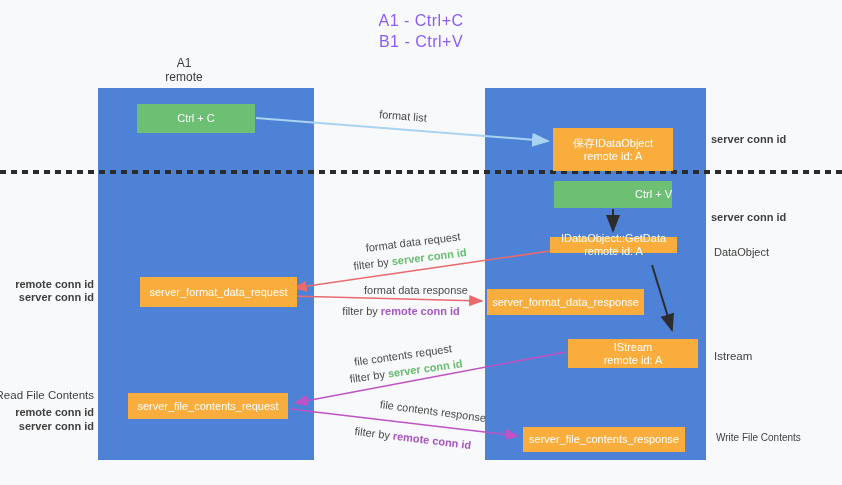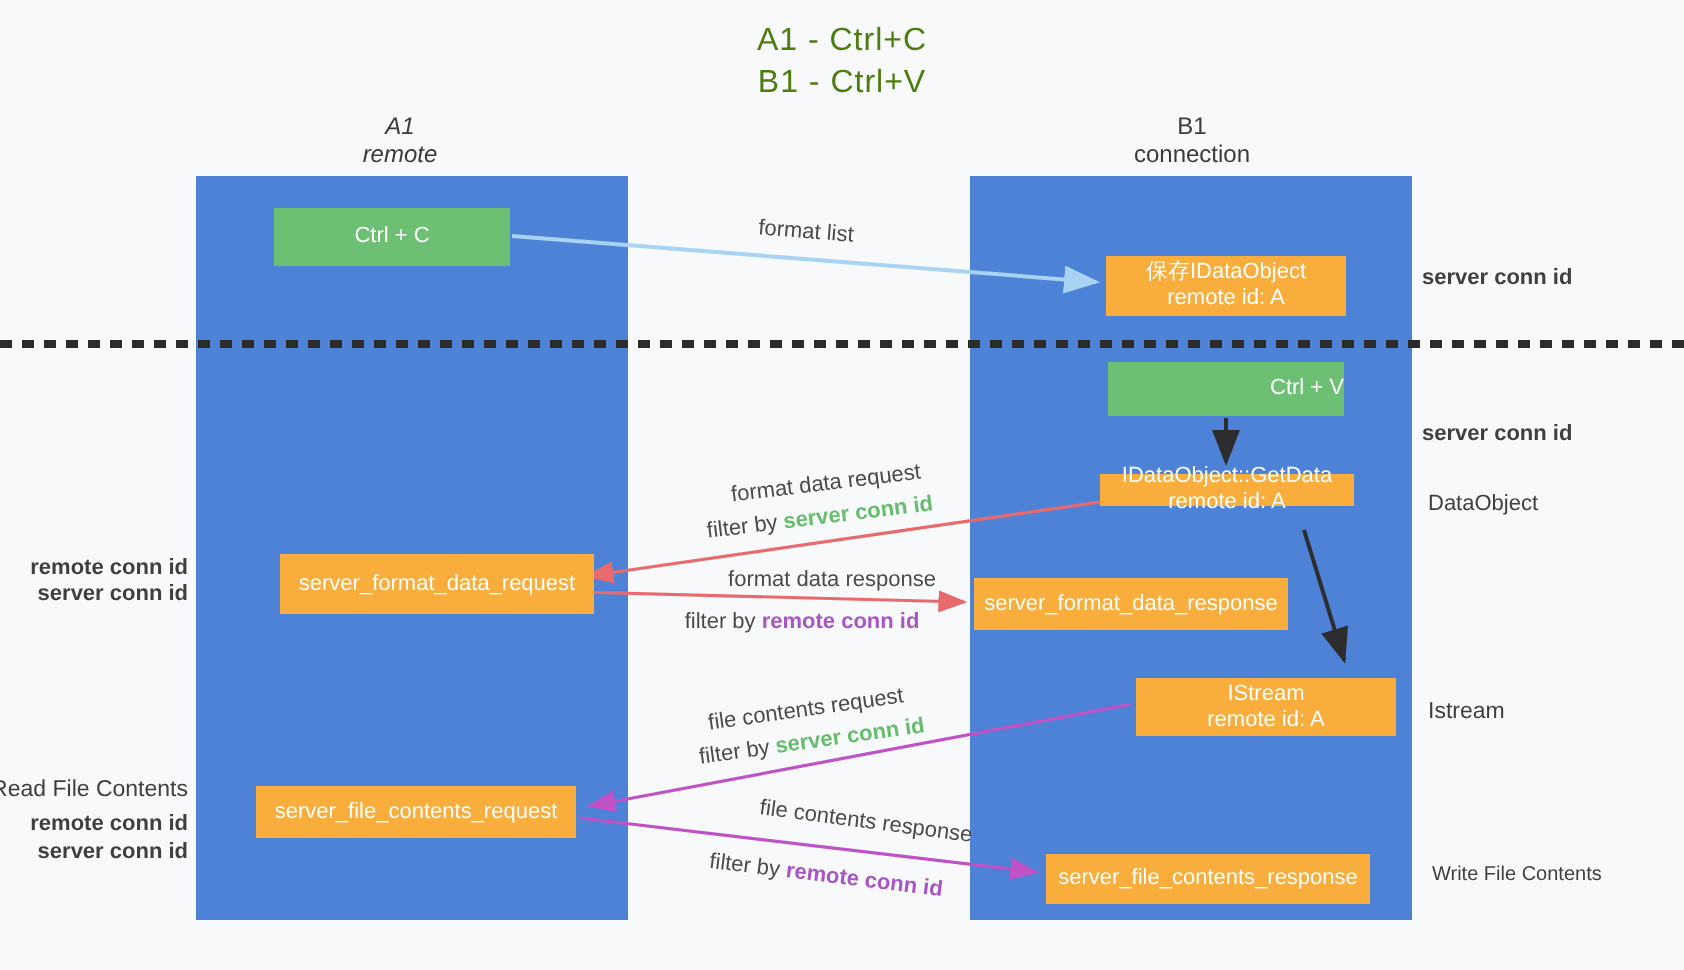--- a/index.html
+++ b/index.html
@@ -1,23 +1,23 @@
 <!DOCTYPE html>
 <html style="--background: #f8f9fb; --column-blue: #4e82d6; --box-green: #6cbf73; --box-orange: #f9ad3d; --arrow-blue: #a9d3f2; --arrow-black: #2d2d2d; --arrow-red: #e96a6d; --arrow-magenta: #bf52c5; --text-green: #67bd6e; --text-purple: #a855c5;"><head>
 <meta charset="utf-8">
 <style>
   html,body{margin:0;padding:0;}
   body{font-family:"Liberation Sans","DejaVu Sans",sans-serif;}
   #canvas{position:relative;width:842px;height:485px;background:var(--background,#f8f9fb);overflow:hidden;}
 
   .title-block{position:absolute;top:10px;left:0;width:842px;text-align:center;
-    font-size:16px;color:#4d7c0f;line-height:21px;letter-spacing:0.5px;}
+    font-size:16px;color:#8b5cf6;line-height:21px;letter-spacing:0.5px;}
 
   .col-header{position:absolute;text-align:center;font-size:12px;color:#3b3b3b;line-height:14px;width:160px;}
-  .col-header.left{left:120px;top:56px;font-style:italic;}
+  .col-header.left{left:104px;top:56px;}
   .col-header.right{left:516px;top:56px;}
 
   .lifeline{position:absolute;top:88px;height:372px;background:var(--column-blue,#4e82d6);}
   .lifeline.left{left:98px;width:216px;}
   .lifeline.right{left:485px;width:221px;}
 
   .dotted-line{position:absolute;left:0;top:170px;width:842px;height:4px;
     background:repeating-linear-gradient(90deg,#2b2b2b 0 6px,transparent 6px 11px);}
 
   .box{position:absolute;display:flex;flex-direction:column;align-items:center;justify-content:center;
@@ -50,24 +50,20 @@
 
   <div class="title-block">
     <div>A1 - Ctrl+C</div>
     <div>B1 - Ctrl+V</div>
   </div>
 
   <div class="col-header left">
     <div>A1</div>
     <div>remote</div>
   </div>
-  <div class="col-header right">
-    <div>B1</div>
-    <div>connection</div>
-  </div>
 
   <div class="lifeline left"></div>
   <div class="lifeline right"></div>
 
   <div class="dotted-line"></div>
 
   <svg class="overlay" width="842" height="485" viewBox="0 0 842 485">
     <defs>
       <marker id="mBlue" markerWidth="9" markerHeight="8" refX="8" refY="3.5" orient="auto">
           <path class="mk-blue" d="M0,0 L9,3.5 L0,7 z"></path>
@@ -88,21 +84,21 @@
     <line class="arr-red" x1="550" y1="251" x2="294" y2="288" marker-end="url(#mRed)"></line>
     <line class="arr-red" x1="289" y1="296" x2="482" y2="301" marker-end="url(#mRed)"></line>
     <line class="arr-magenta" x1="566" y1="352" x2="295" y2="403" marker-end="url(#mMagenta)"></line>
     <line class="arr-magenta" x1="290" y1="409" x2="518" y2="436" marker-end="url(#mMagenta)"></line>
   </svg>
 
   <div class="box green" style="left:137px;top:104px;width:118px;height:29px;">
     <div>Ctrl + C</div>
   </div>
 
-  <div class="box orange" style="left:553px;top:128px;width:120px;height:30px;">
+  <div class="box orange" style="left:553px;top:128px;width:120px;height:43px;">
     <div>保存IDataObject</div>
     <div>remote id: A</div>
   </div>
 
   <div class="box green" style="left:554px;top:181px;width:118px;height:27px;align-items:flex-end;">
     <div>Ctrl + V</div>
   </div>
 
   <div class="box orange" style="left:550px;top:237px;width:127px;height:16px;">
     <div>IDataObject::GetData</div>

